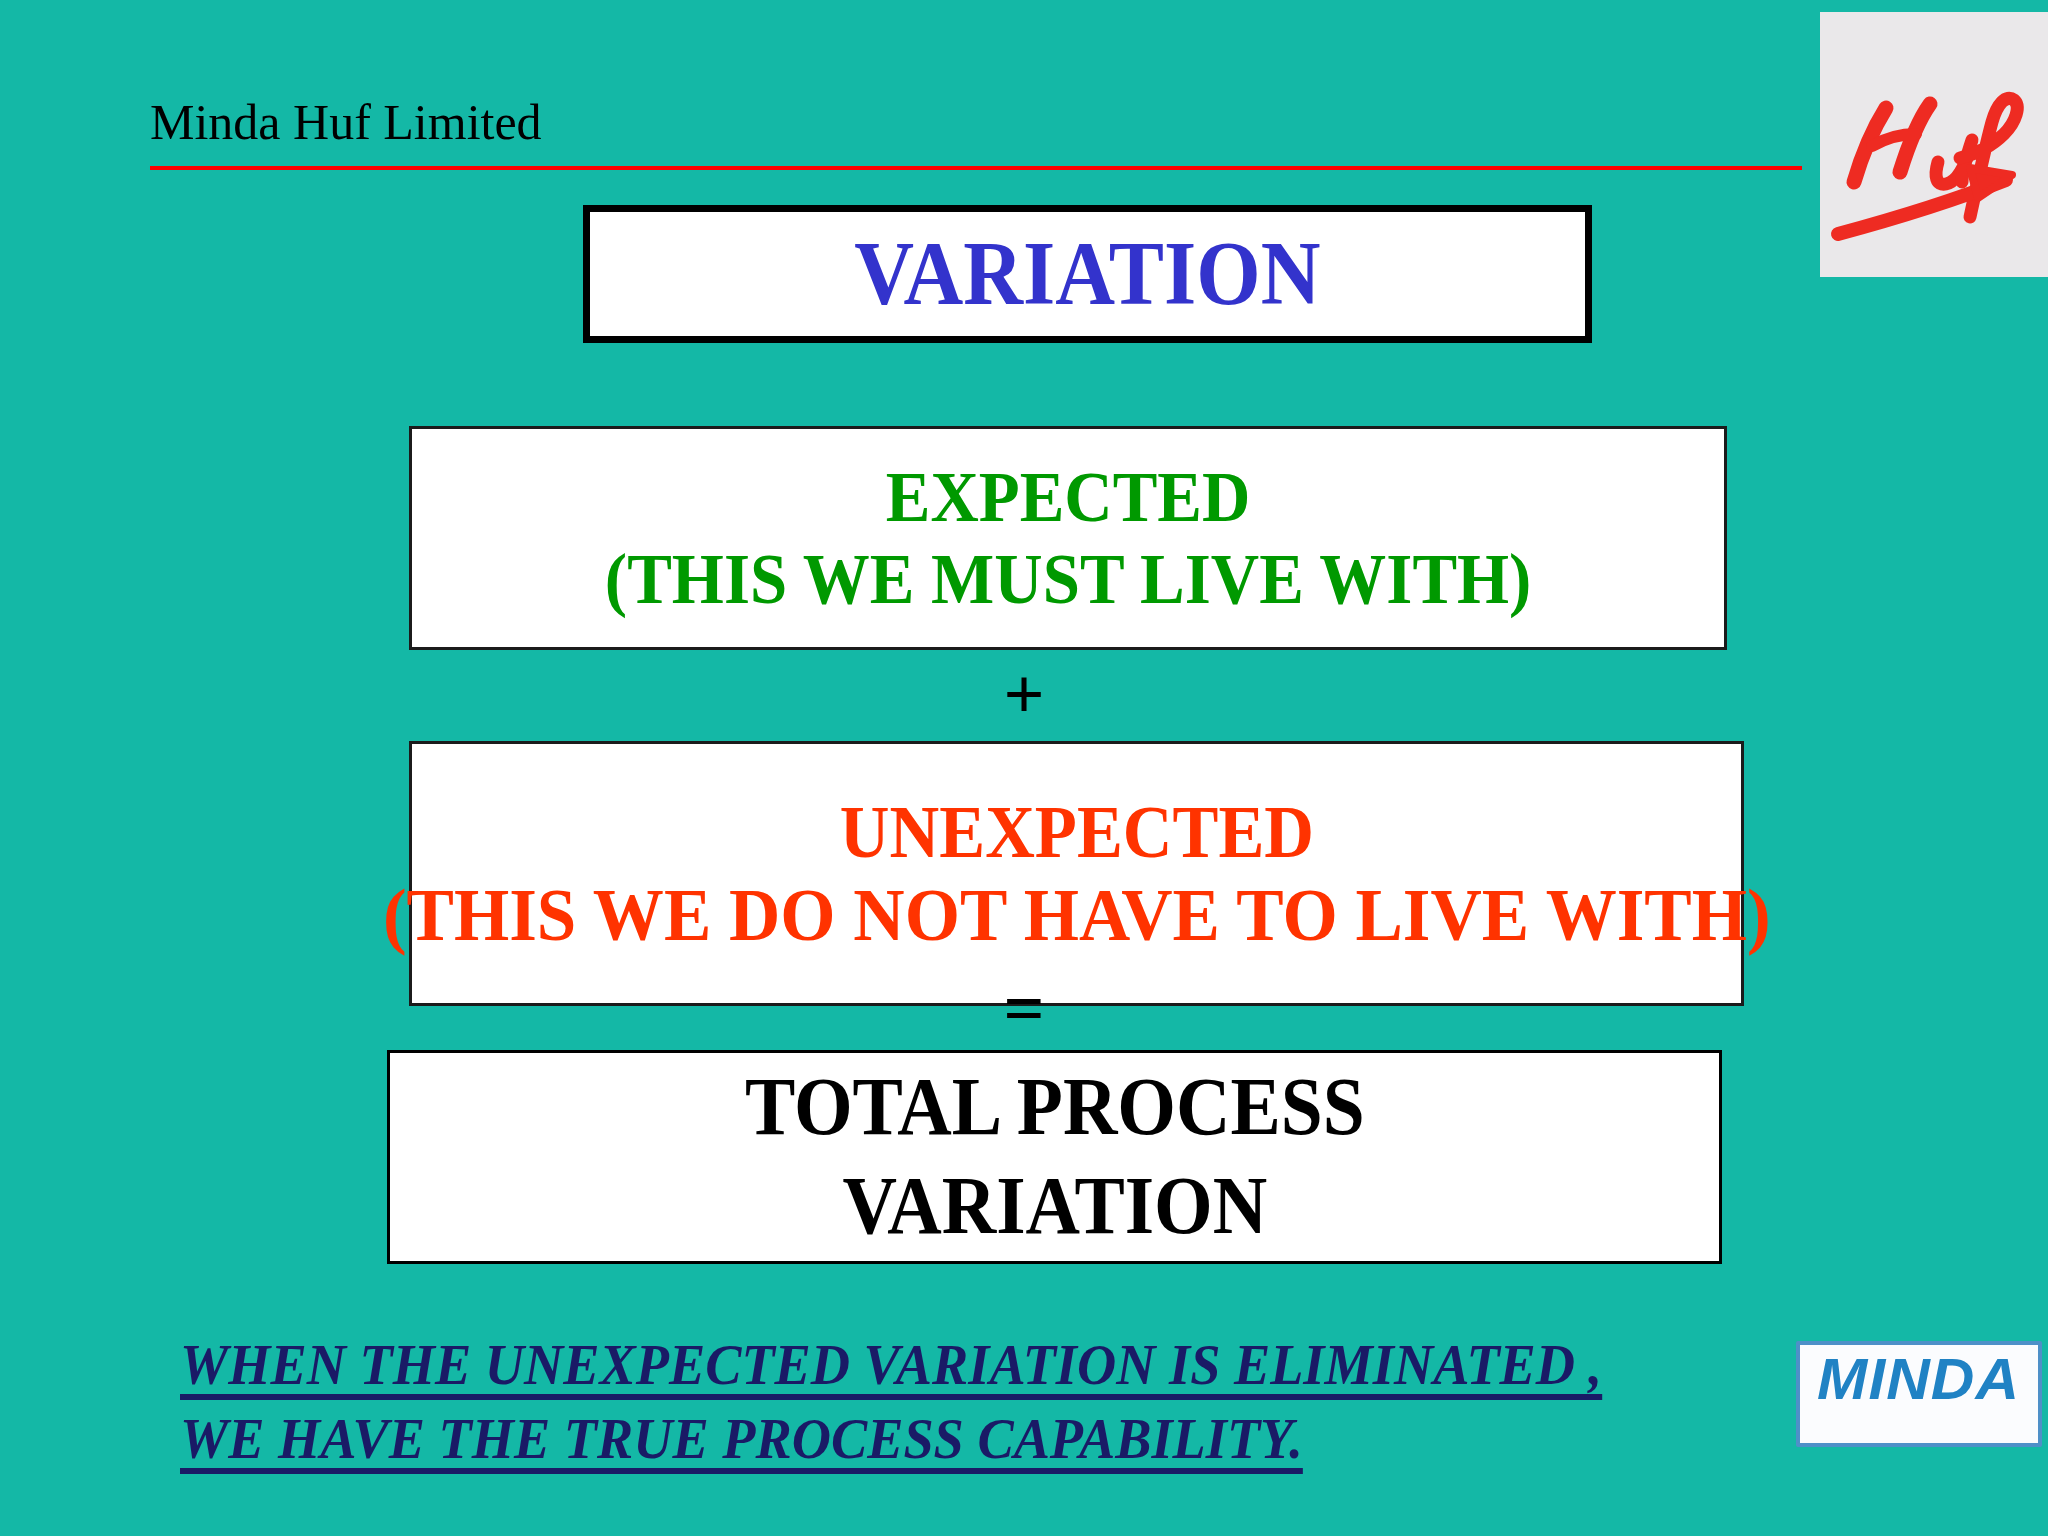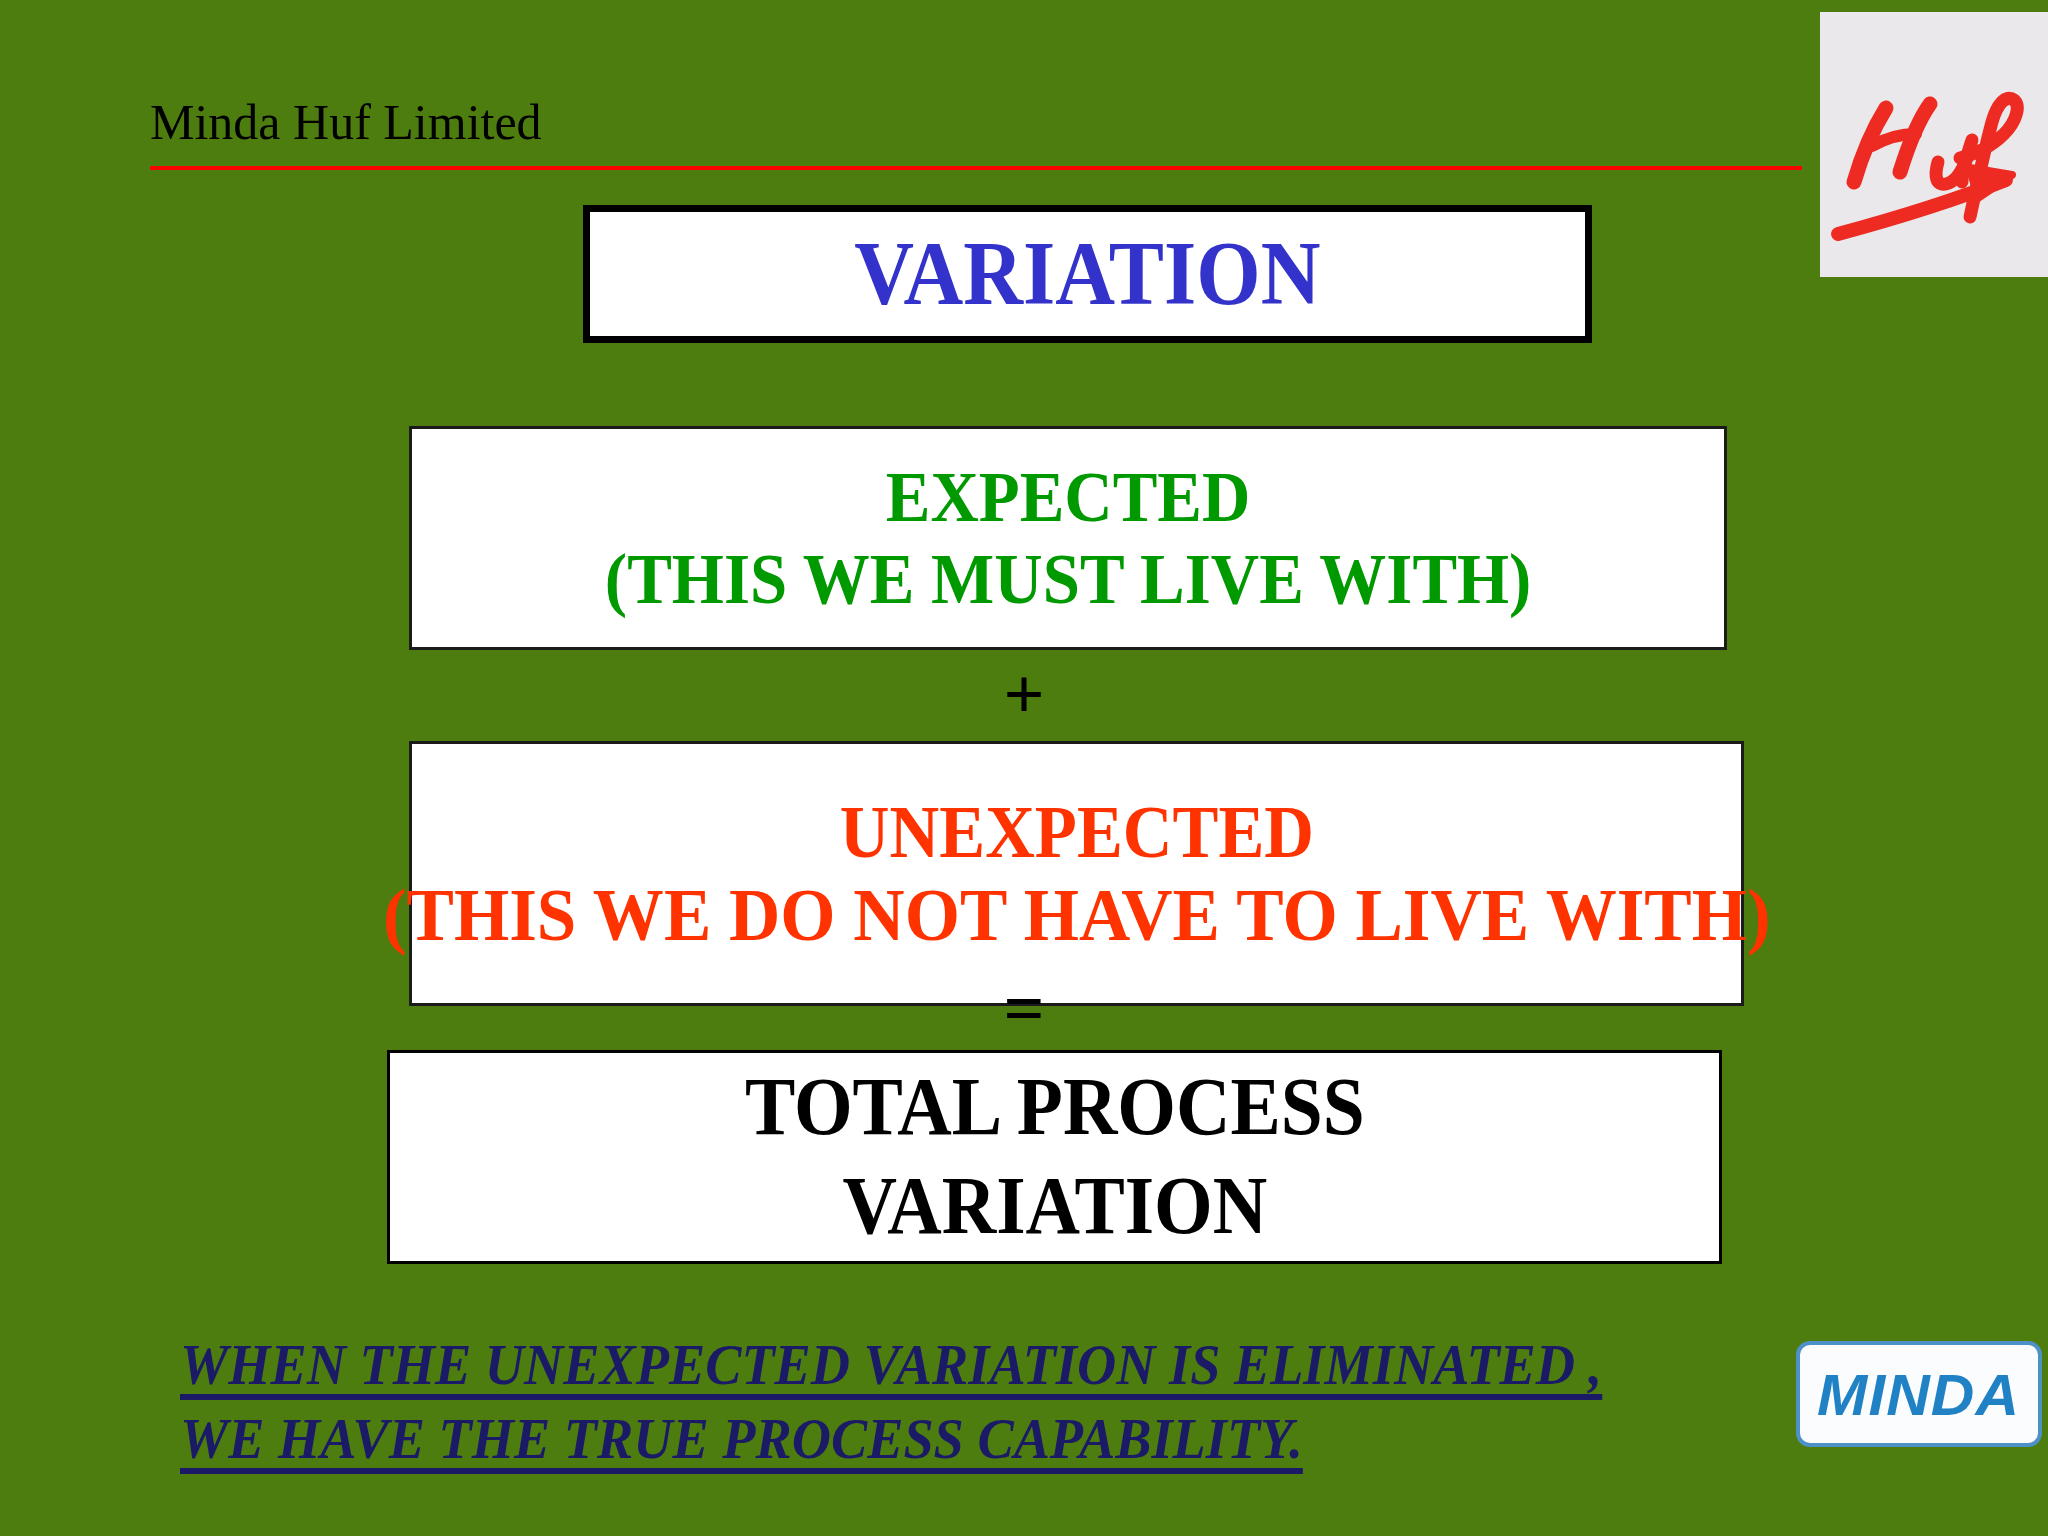--- a/index.html
+++ b/index.html
@@ -7,21 +7,21 @@
     padding: 0;
     background: #ffffff;
   }
   body {
     font-family: "Liberation Serif", serif;
   }
   #slide {
     position: relative;
     width: 2048px;
     height: 1536px;
-    background: #4d7c0f;
+    background: #14b8a6;
     overflow: hidden;
   }
 
   
   .hdr-title {
     position: absolute;
     left: 150px;
     top: 96px;
     font-family: "Liberation Serif", serif;
     font-size: 50px;
@@ -52,24 +52,23 @@
 
   
   .minda-logo {
     position: absolute;
     left: 1796px;
     top: 1341px;
     width: 246px;
     height: 106px;
     background: #FBFCFE;
     border: 4px solid #4E90C8;
-    border-radius: 14px;
+    border-radius: 2px;
     box-sizing: border-box;
     display: flex;
-    align-items: center;
     justify-content: center;
   }
   .minda-logo span {
     font-family: "Liberation Sans", sans-serif;
     font-weight: bold;
     font-style: italic;
     font-size: 58px;
     letter-spacing: 1px;
     color: #2082C4;
     transform: scaleX(1.04);

